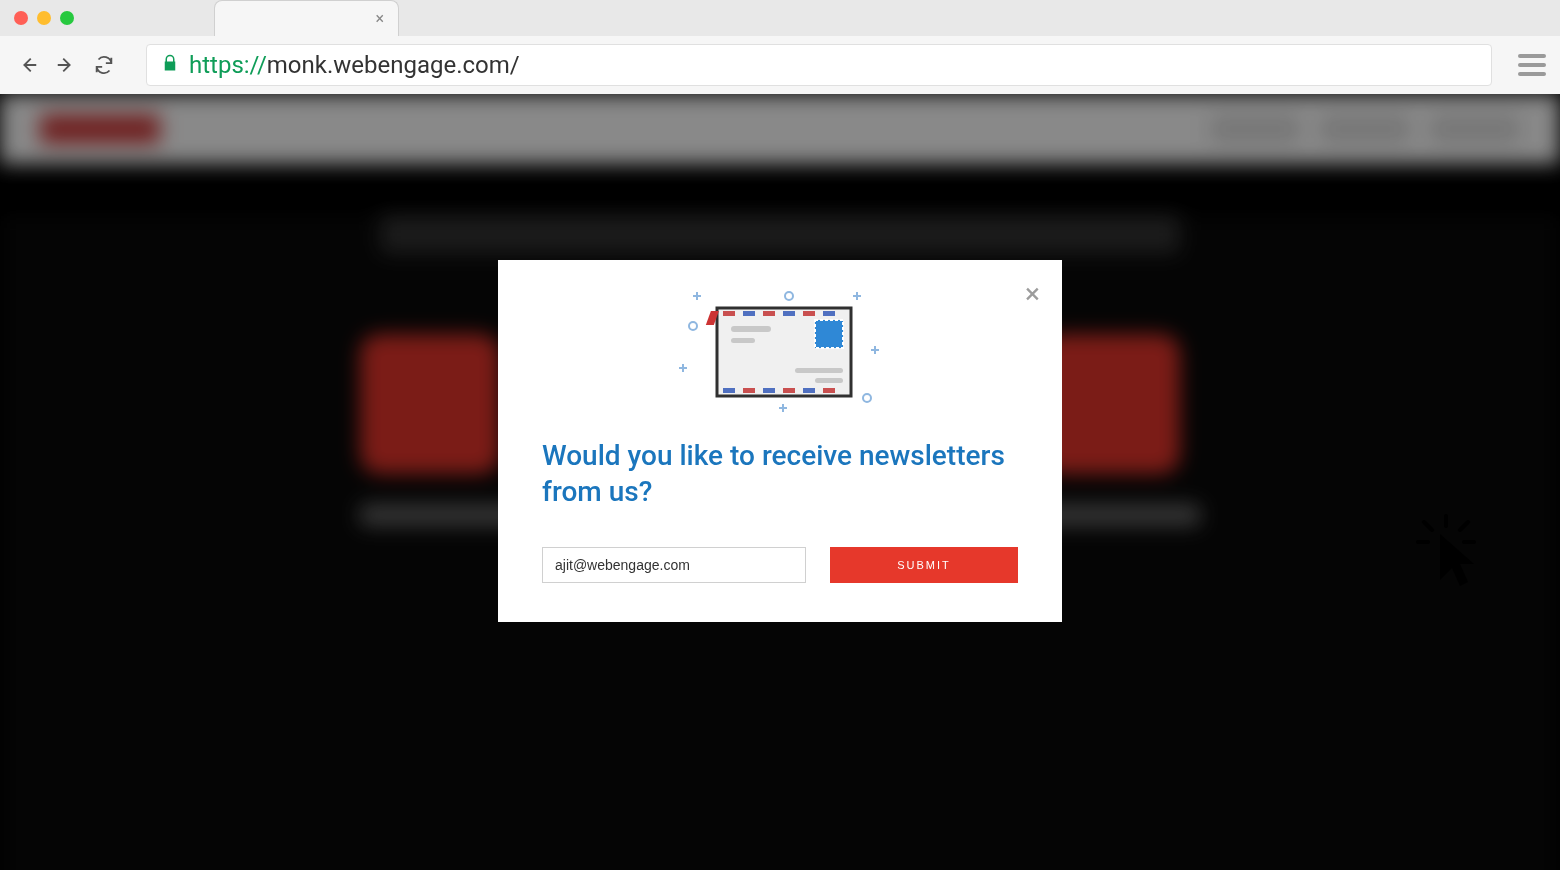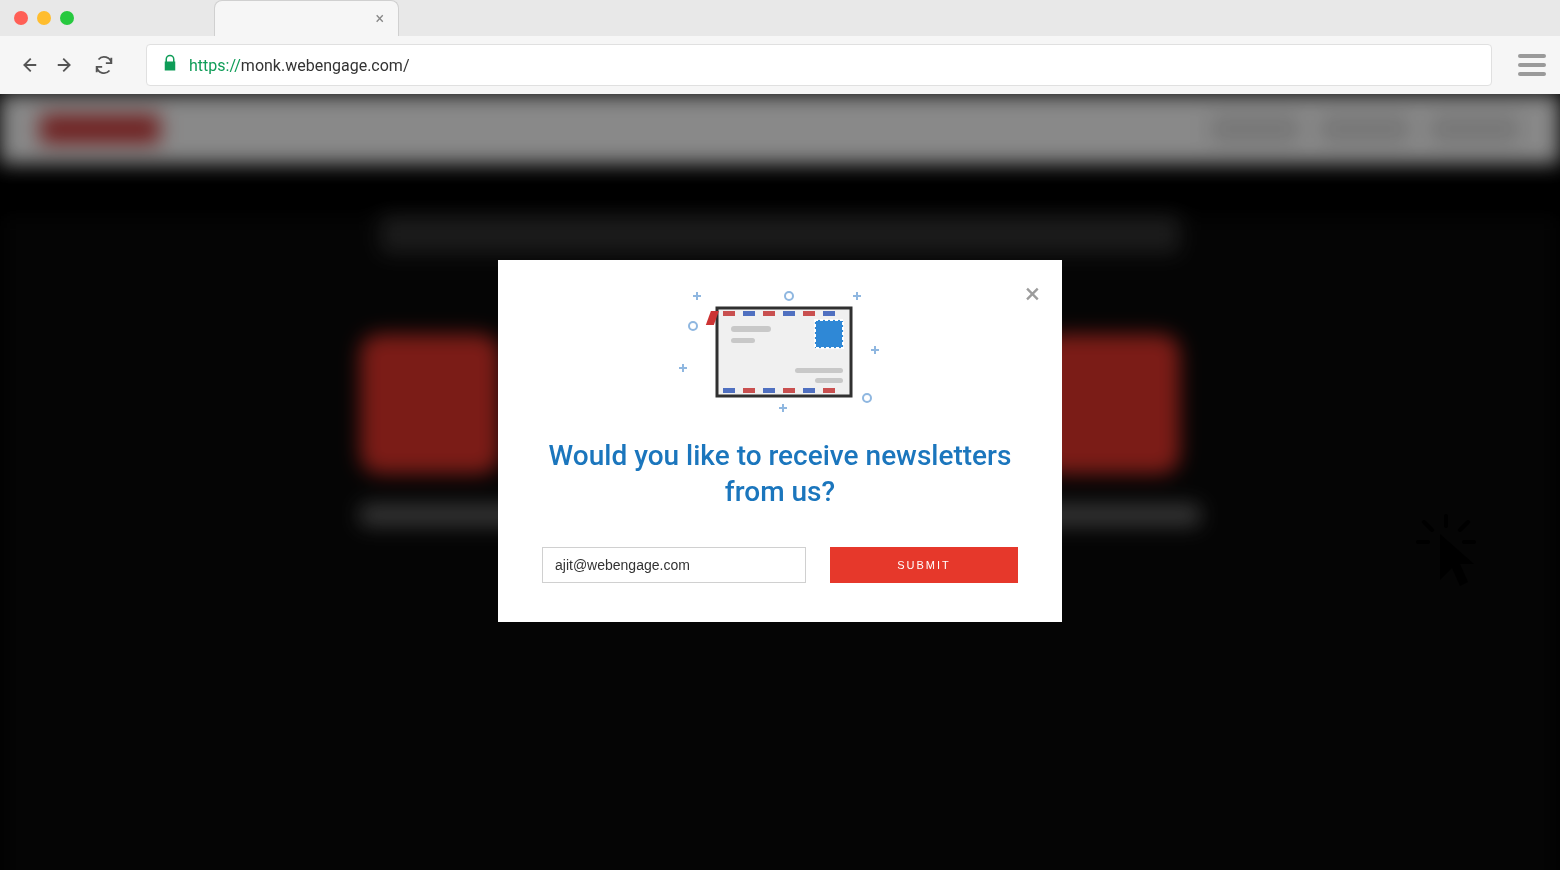--- a/index.html
+++ b/index.html
@@ -82,21 +82,21 @@
   margin-left: 18px;
   margin-right: 16px;
   display: flex;
   align-items: center;
   padding: 0 14px;
   border: 1px solid #e0e0e0;
 }
 .lock-icon { color: #0f9d58; margin-right: 10px; }
 .lock-icon svg { width: 18px; height: 18px; fill: #0f9d58; }
 .url-text {
-  font-size: 16px;
+  font-size: 24px;
   color: #333;
 }
 .url-text .scheme { color: #0f9d58; }
 
 .hamburger {
   width: 28px;
   display: flex;
   flex-direction: column;
   gap: 5px;
 }
@@ -169,21 +169,21 @@
   font-size: 28px;
   line-height: 1;
 }
 
 .envelope-art {
   display: block;
   margin: 0 auto 22px;
 }
 
 .modal-title {
-  text-align: center;
+  text-align: left;
   color: #1b76bd;
   font-size: 28px;
   font-weight: 500;
   line-height: 1.3;
   margin-bottom: 36px;
 }
 
 .form-row {
   display: flex;
   gap: 24px;

